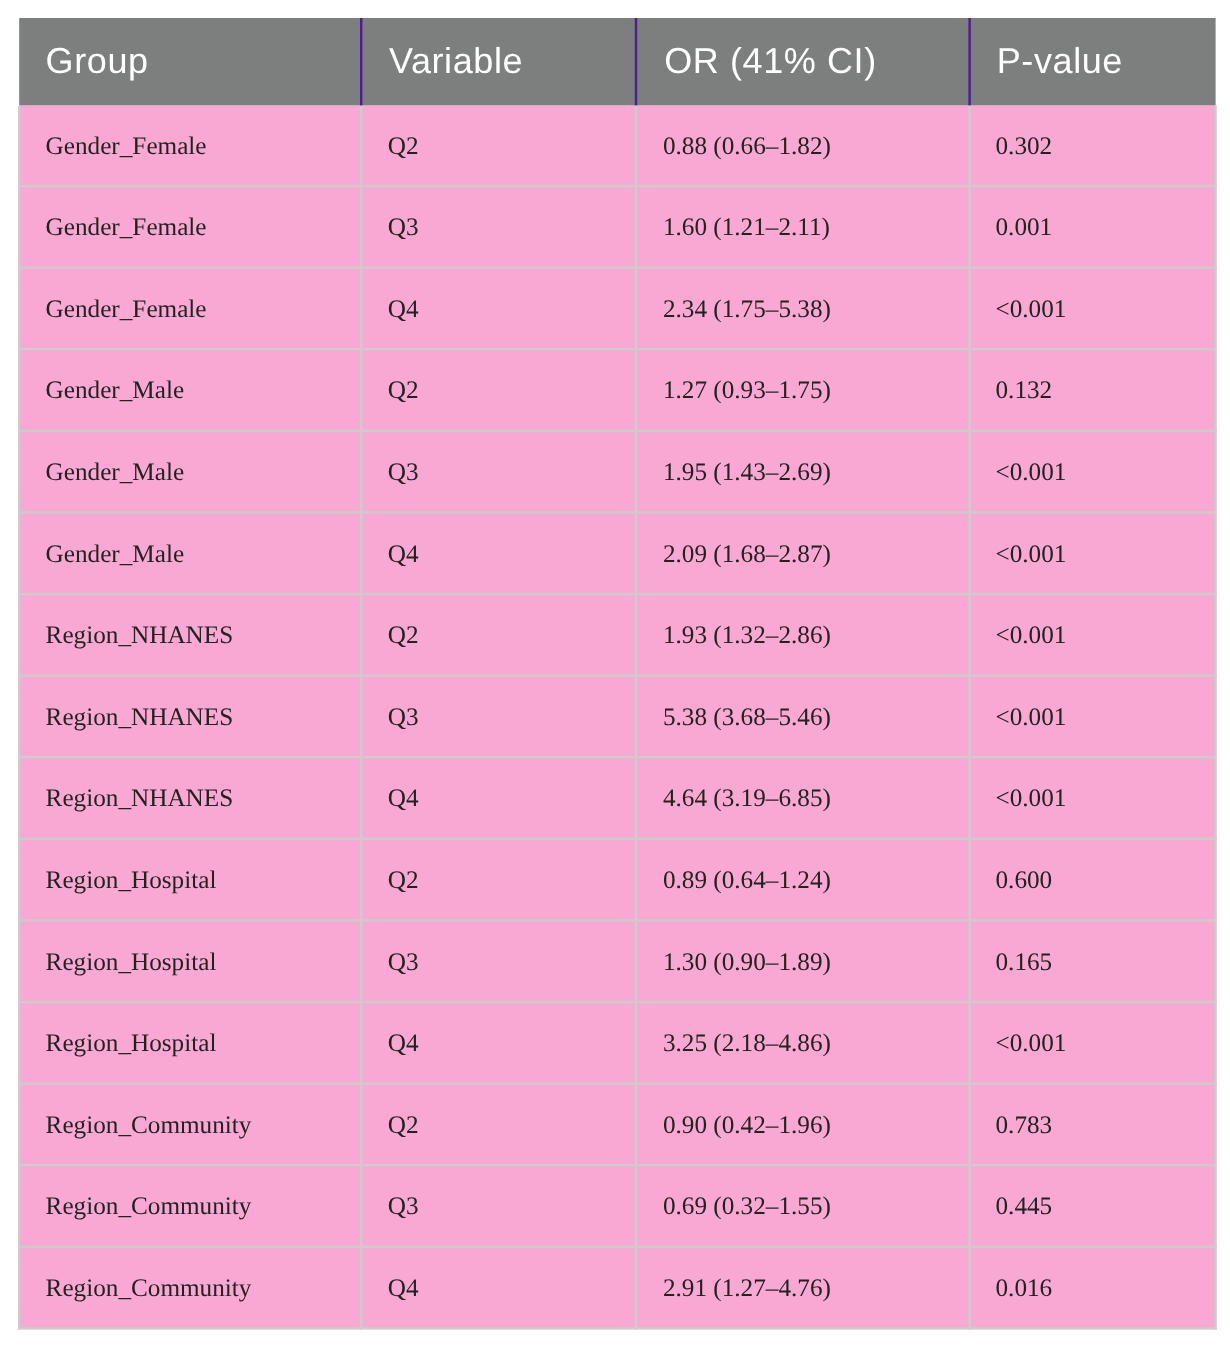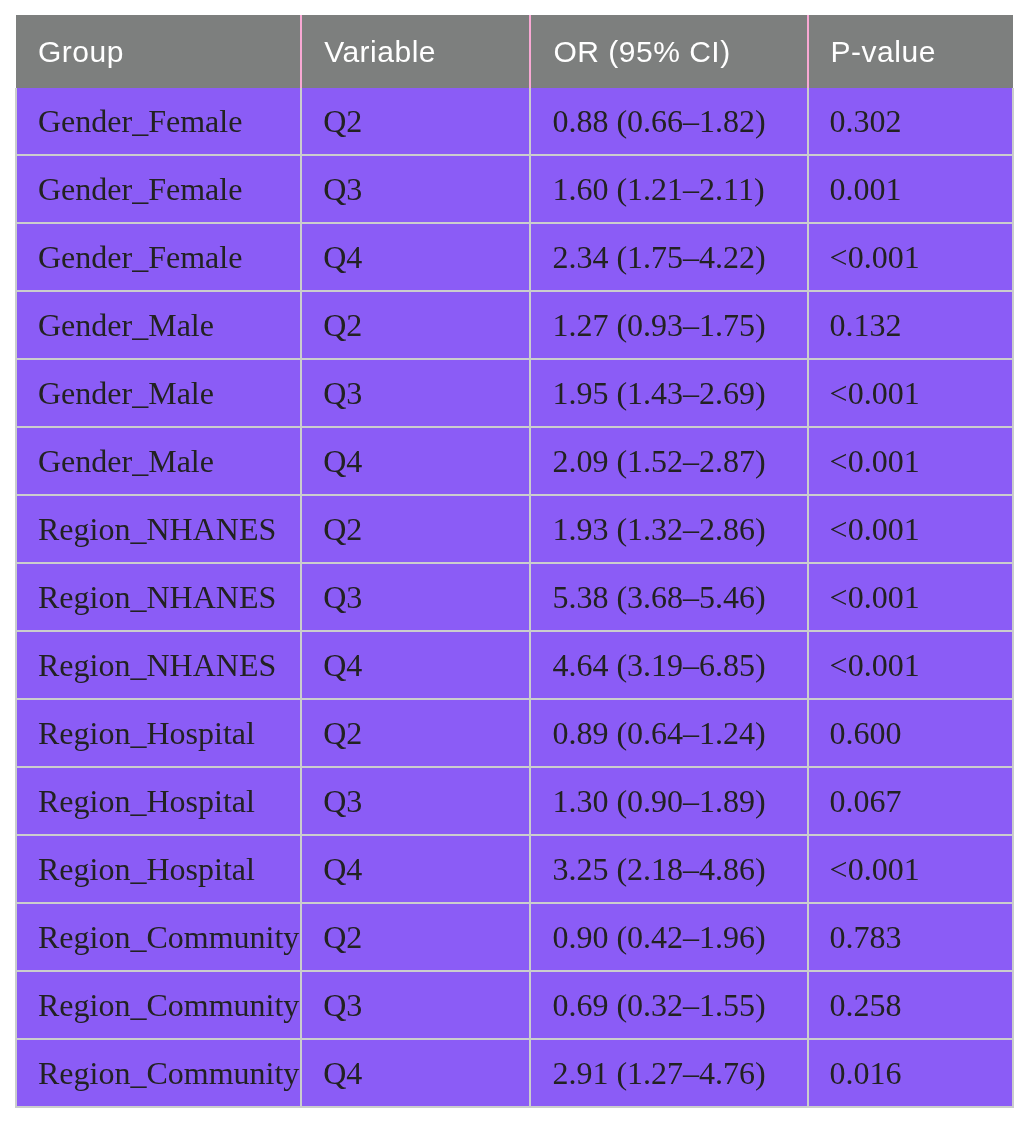--- a/index.html
+++ b/index.html
@@ -30,30 +30,30 @@
     color: #ffffff;
     font-family: "Liberation Sans", sans-serif;
     font-size: 30px;
     font-weight: 400;
     letter-spacing: 0.5px;
     text-align: left;
     padding: 0 22px;
     height: 73px;
     vertical-align: middle;
     border: none;
-    border-left: 2px solid #f9a8d4;
+    border-left: 2px solid #4c1d95;
   }
   thead th:first-child {
     border-left: none;
   }
   tbody td {
-    background: #8b5cf6;
+    background: #f9a8d4;
     color: #222222;
     font-family: "Liberation Serif", "DejaVu Serif", serif;
-    font-size: 32px;
+    font-size: 21px;
     font-weight: 400;
     text-align: left;
     padding: 0 21px;
     height: 66px;
     vertical-align: middle;
     border: 2px solid #cbcdcd;
   }
   tbody tr:first-child td {
     border-top: none;
   }
@@ -66,59 +66,59 @@
     <colgroup>
       <col style="width:28.6%">
       <col style="width:23.0%">
       <col style="width:27.8%">
       <col style="width:20.6%">
     </colgroup>
     <thead>
       <tr>
           <th>Group</th>
           <th>Variable</th>
-          <th>OR (95% CI)</th>
+          <th>OR (41% CI)</th>
           <th>P-value</th>
         </tr>
     </thead>
     <tbody>
         <tr>
           <td>Gender_Female</td>
           <td>Q2</td>
           <td>0.88 (0.66–1.82)</td>
           <td>0.302</td>
         </tr>
         <tr>
           <td>Gender_Female</td>
           <td>Q3</td>
           <td>1.60 (1.21–2.11)</td>
           <td>0.001</td>
         </tr>
         <tr>
           <td>Gender_Female</td>
           <td>Q4</td>
-          <td>2.34 (1.75–4.22)</td>
+          <td>2.34 (1.75–5.38)</td>
           <td>&lt;0.001</td>
         </tr>
         <tr>
           <td>Gender_Male</td>
           <td>Q2</td>
           <td>1.27 (0.93–1.75)</td>
           <td>0.132</td>
         </tr>
         <tr>
           <td>Gender_Male</td>
           <td>Q3</td>
           <td>1.95 (1.43–2.69)</td>
           <td>&lt;0.001</td>
         </tr>
         <tr>
           <td>Gender_Male</td>
           <td>Q4</td>
-          <td>2.09 (1.52–2.87)</td>
+          <td>2.09 (1.68–2.87)</td>
           <td>&lt;0.001</td>
         </tr>
         <tr>
           <td>Region_NHANES</td>
           <td>Q2</td>
           <td>1.93 (1.32–2.86)</td>
           <td>&lt;0.001</td>
         </tr>
         <tr>
           <td>Region_NHANES</td>
@@ -135,39 +135,39 @@
         <tr>
           <td>Region_Hospital</td>
           <td>Q2</td>
           <td>0.89 (0.64–1.24)</td>
           <td>0.600</td>
         </tr>
         <tr>
           <td>Region_Hospital</td>
           <td>Q3</td>
           <td>1.30 (0.90–1.89)</td>
-          <td>0.067</td>
+          <td>0.165</td>
         </tr>
         <tr>
           <td>Region_Hospital</td>
           <td>Q4</td>
           <td>3.25 (2.18–4.86)</td>
           <td>&lt;0.001</td>
         </tr>
         <tr>
           <td>Region_Community</td>
           <td>Q2</td>
           <td>0.90 (0.42–1.96)</td>
           <td>0.783</td>
         </tr>
         <tr>
           <td>Region_Community</td>
           <td>Q3</td>
           <td>0.69 (0.32–1.55)</td>
-          <td>0.258</td>
+          <td>0.445</td>
         </tr>
         <tr>
           <td>Region_Community</td>
           <td>Q4</td>
           <td>2.91 (1.27–4.76)</td>
           <td>0.016</td>
         </tr>
       </tbody>
   </table>
 </div>

